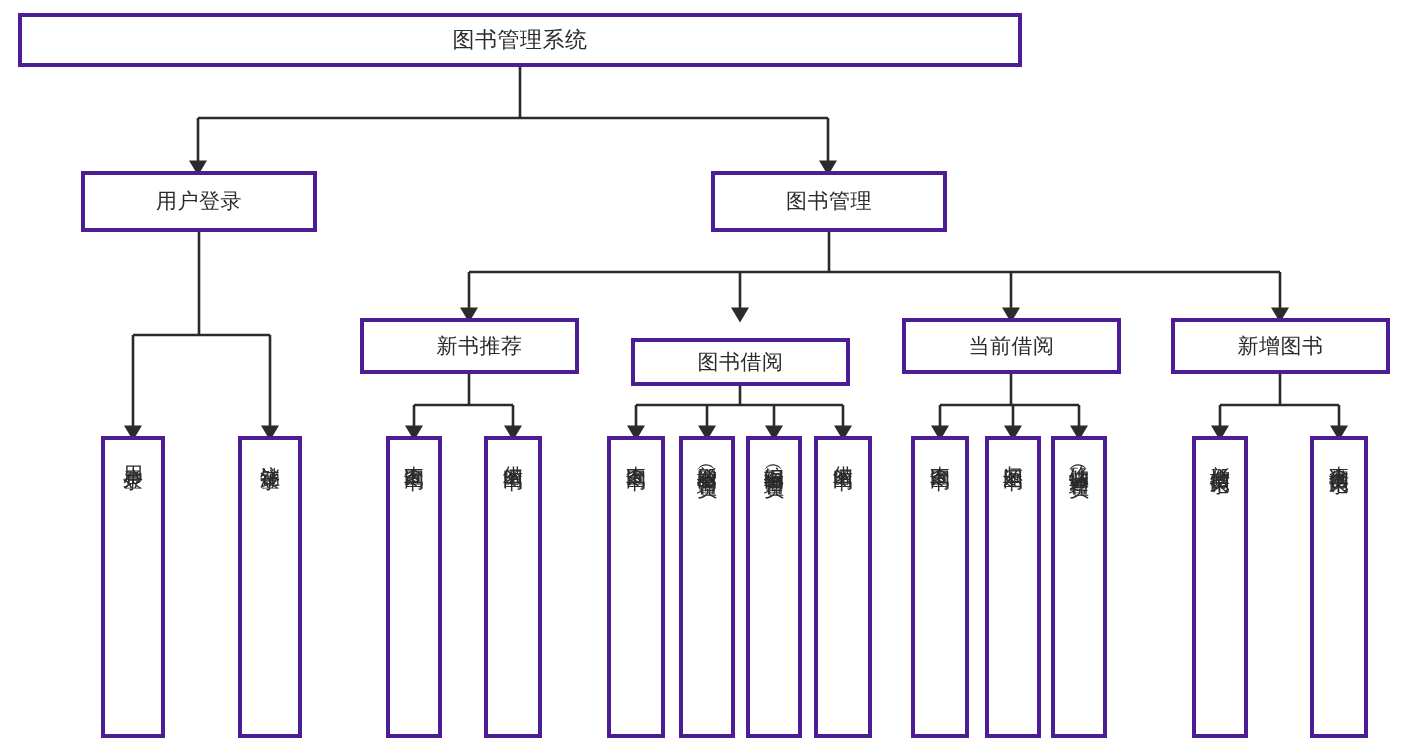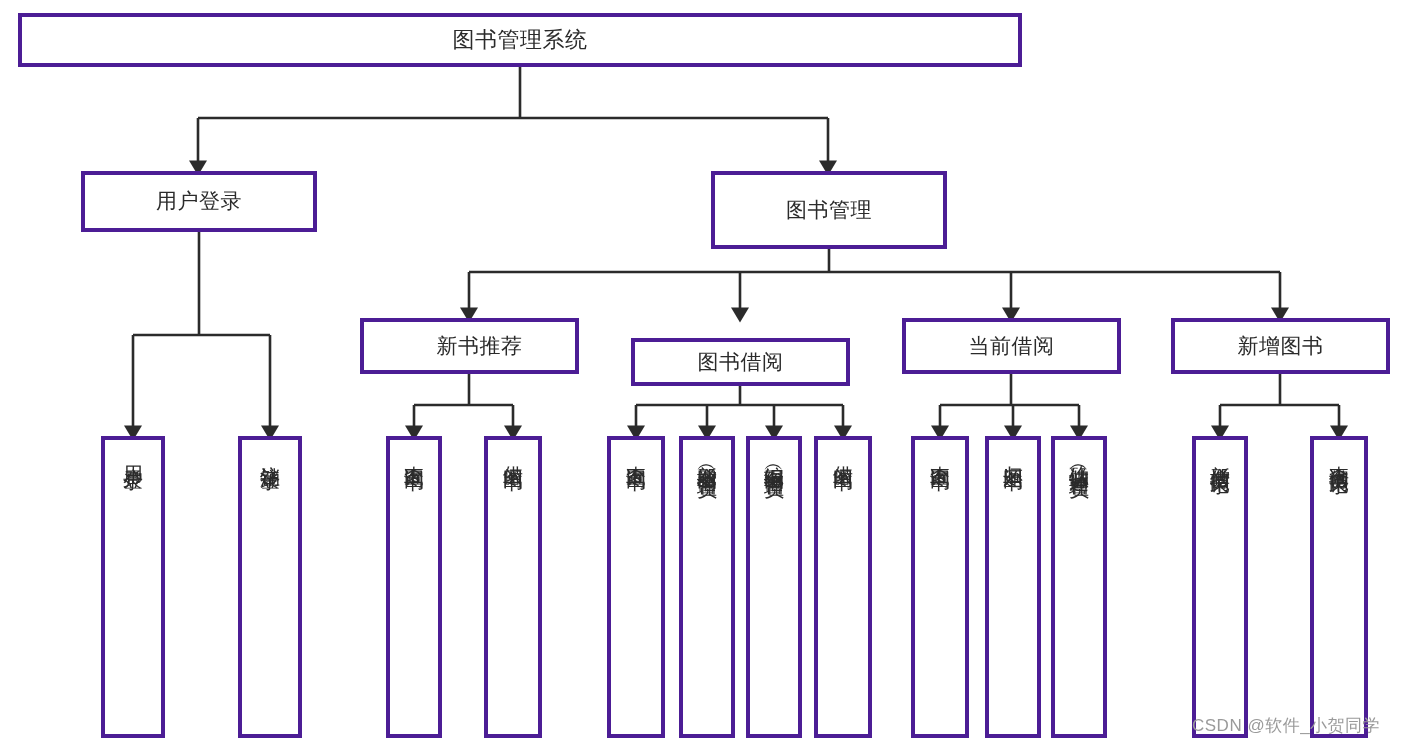--- a/index.html
+++ b/index.html
@@ -113,21 +113,21 @@
       </g>
   </svg>
 
   <div id="nodes-layer">
       <div class="node root" style="left: 18px; top: 13px; width: 1004px; height: 54px;">
         <span class="node-label">图书管理系统</span>
       </div>
       <div class="node level2" style="left: 81px; top: 171px; width: 236px; height: 61px;">
         <span class="node-label">用户登录</span>
       </div>
-      <div class="node level2" style="left: 711px; top: 171px; width: 236px; height: 78px; font-family: Liberation Serif, serif;">
+      <div class="node level2" style="left: 711px; top: 171px; width: 236px; height: 61px; font-family: Liberation Serif, serif;">
         <span class="node-label">图书管理</span>
       </div>
       <div class="node level3" style="left: 360px; top: 318px; width: 219px; height: 56px; padding-left: 20px;">
         <span class="node-label">新书推荐</span>
       </div>
       <div class="node level3" style="left: 631px; top: 318px; width: 219px; height: 48px; margin-top: 20px;">
         <span class="node-label">图书借阅</span>
       </div>
       <div class="node level3" style="left: 902px; top: 318px; width: 219px; height: 56px;">
         <span class="node-label">当前借阅</span>
@@ -169,14 +169,13 @@
         <span class="node-label">确认归还（管理员）</span>
       </div>
       <div class="node leaf" style="left: 1192px; top: 436px; width: 56px; height: 302px;">
         <span class="node-label">新增借阅记录</span>
       </div>
       <div class="node leaf" style="left: 1310px; top: 436px; width: 58px; height: 302px;">
         <span class="node-label">查询借阅记录</span>
       </div>
     </div>
 
-  <div class="watermark" style="left: 1192px; top: 714px;">CSDN @软件_小贺同学</div>
 </div>
 
 </body></html>

